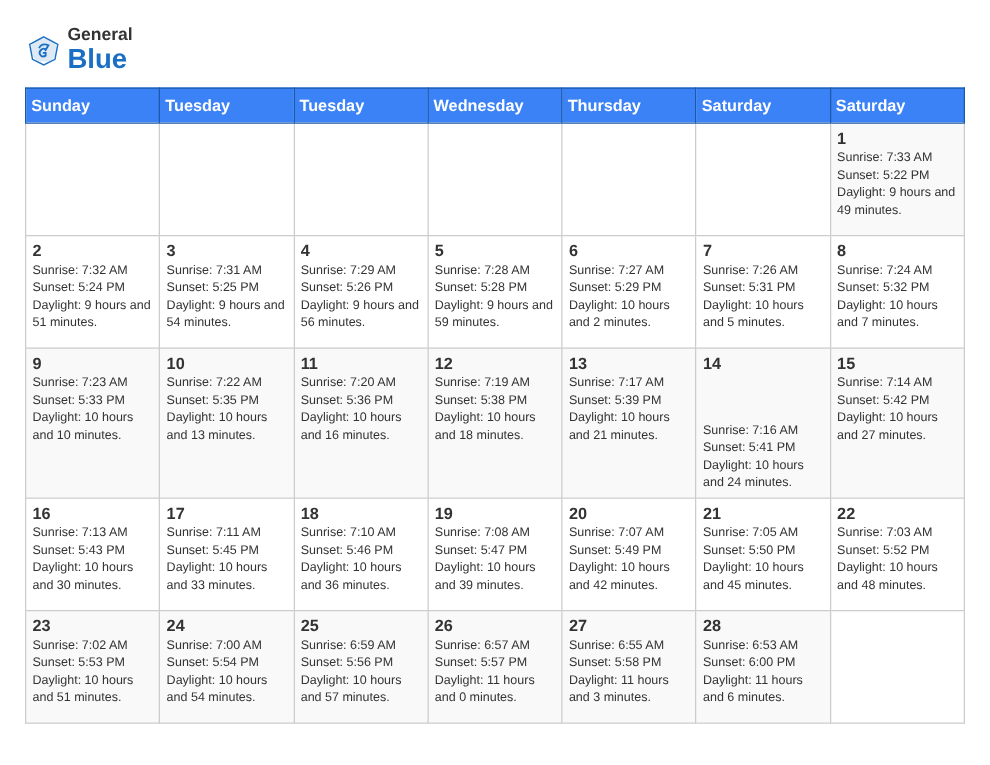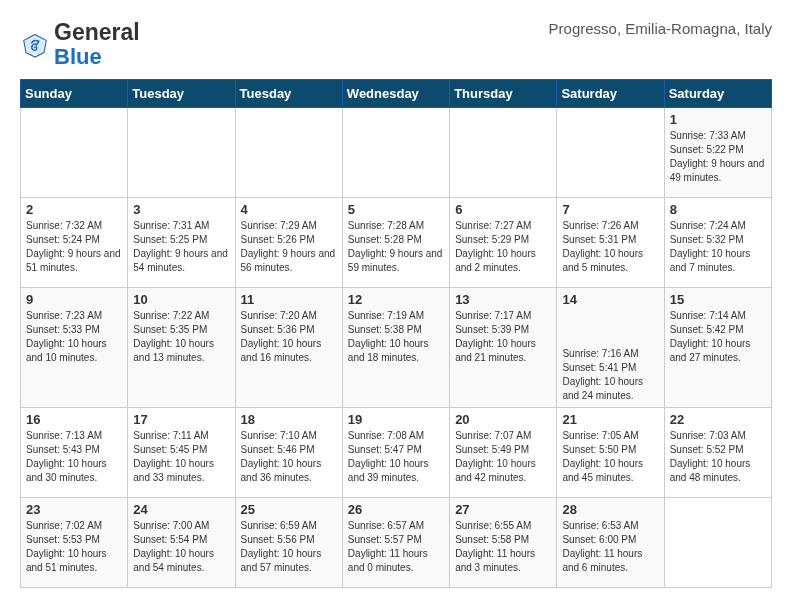--- a/index.html
+++ b/index.html
@@ -19,21 +19,21 @@
     .logo {
       display: flex;
       align-items: center;
     }
     .logo-text {
       display: flex;
       flex-direction: column;
       line-height: 1.1;
     }
     .logo-general {
-      font-size: 23px;
+      font-size: 14px;
       font-weight: bold;
       color: #333;
     }
     .logo-blue {
       font-size: 22px;
       font-weight: bold;
       color: #1a6fc4;
     }
     .logo-icon {
       width: 30px;
@@ -51,21 +51,21 @@
     .calendar-subtitle {
       font-size: 15px;
       color: #555;
     }
     table {
       width: 100%;
       border-collapse: collapse;
       table-layout: fixed;
     }
     thead tr {
-      background-color: #0c4a6e;
+      background-color: #3b82f6;
     }
     thead th {
       color: #fff;
       font-size: 13px;
       font-weight: bold;
       padding: 6px 4px;
       text-align: left;
       border: 1px solid #1a5aaa;
     }
     tbody tr {
@@ -106,21 +106,20 @@
       <path d="M5 20 Q10 5 20 8 Q30 5 35 20 Q30 35 20 32 Q10 35 5 20Z" fill="#1a6fc4" opacity="0.15"></path>
       <path d="M20 6 L35 14 L32 30 L20 36 L8 30 L5 14 Z" fill="none" stroke="#1a6fc4" stroke-width="1.5"></path>
       <path d="M15 18 Q18 12 25 15 L22 20 Q20 17 17 20 Q14 23 17 26 Q19 28 22 26 L22 23 L19 23" fill="none" stroke="#1a6fc4" stroke-width="2"></path>
     </svg>
     <div class="logo-text">
       <span class="logo-general">General</span>
       <span class="logo-blue">Blue</span>
     </div>
   </div>
   <div class="title-block">
-    <div class="calendar-subtitle">Progresso, Emilia-Romagna, Italy</div>
   </div>
 </div>
 
 <table>
   <thead>
     <tr>
     <th>Sunday</th>
         <th>Tuesday</th>
         <th>Tuesday</th>
         <th>Wednesday</th>

